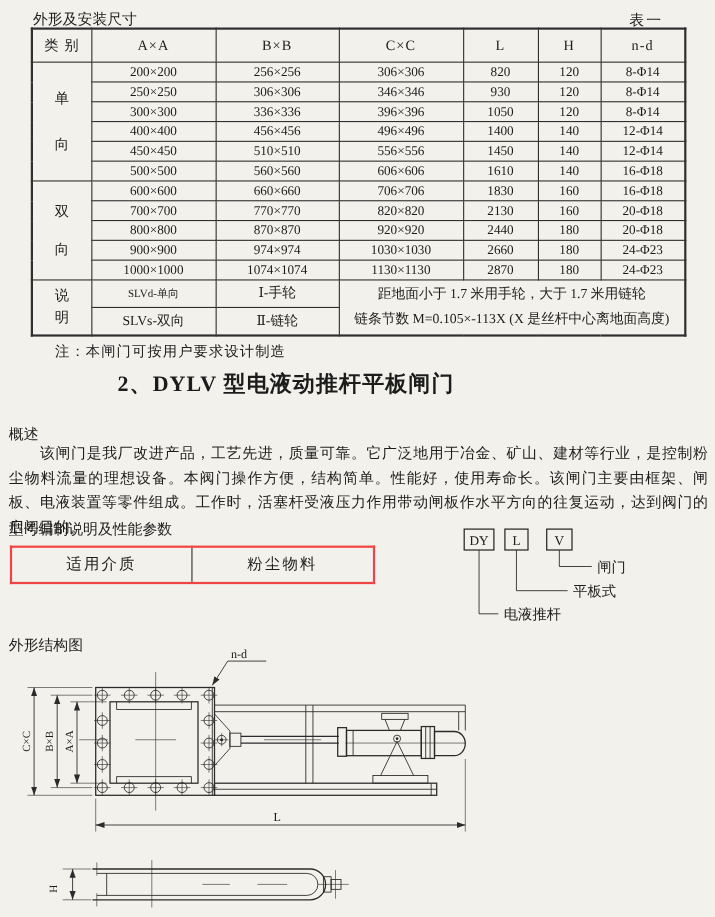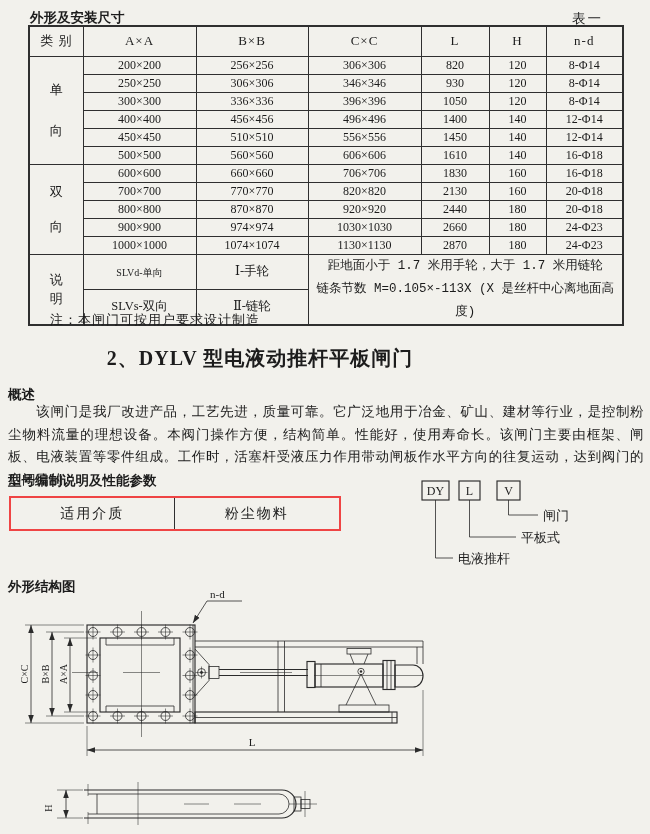--- a/index.html
+++ b/index.html
@@ -1,30 +1,30 @@
 <!DOCTYPE html>
 <html><head>
 <meta charset="utf-8">
 <style>
   html,body{margin:0;padding:0;background:#d8d6d0;}
   #page{position:relative;width:650px;height:834px;background:#f2f1ec;overflow:hidden;
         font-family:"Liberation Serif","DejaVu Serif",serif;color:#1c1c1c;}
   .abs{position:absolute;}
-  .hsans{font-family:"Liberation Sans","DejaVu Sans",sans-serif;font-weight:700;}
+  .hsans{font-family:"Liberation Sans","DejaVu Sans",sans-serif;font-weight:400;}
   
   #dimtbl{border-collapse:collapse;table-layout:fixed;border:2px solid #2f2f2f;background:transparent;}
   #dimtbl th,#dimtbl td{border:1px solid #2f2f2f;text-align:center;vertical-align:middle;
         padding:0;font:12px/1.1 "Liberation Serif","DejaVu Serif",serif;overflow:hidden;}
   #dimtbl th{font-size:13px;height:29px;font-weight:400;letter-spacing:1px;}
   #dimtbl tr.d{height:18px;}
   #dimtbl tr.n{height:25px;}
   #dimtbl td.cat{font-size:13px;}
   .vstack{display:flex;flex-direction:column;align-items:center;justify-content:center;}
   .gap26{gap:26px}.gap20{gap:20px}.gap5{gap:5px}
-  .mergecell div{font-size:12.5px;line-height:23px;font-family:Liberation Mono, monospace;}
+  .mergecell div{font-size:12.5px;line-height:23px;}
   
   #ptbl{border-collapse:collapse;table-layout:fixed;border:2px solid #ef4444;}
   #ptbl td{border:1px solid #2f2f2f;text-align:center;vertical-align:middle;
         font:14px/1 "Liberation Serif","DejaVu Serif",serif;height:29px;letter-spacing:2px;}
   
   #title{font-size:20px;font-weight:700;text-align:center;letter-spacing:1px;}
   #para{font-size:13.5px;line-height:22.5px;text-align:justify;text-indent:2.1em;letter-spacing:0.4px;}
   .small-head{font-size:13.5px;}
   
   .s1{stroke:#2b2b2b;stroke-width:1.15;fill:none;}
@@ -180,21 +180,21 @@
     </tr>
     <tr class="n">
       <td style="font-size:12.5px">SLVs-双向</td>
       <td style="font-size:12.5px">Ⅱ-链轮</td>
     </tr>
   </tbody>
     </table>
 
   <div class="abs" style="left:30px;top:311px;font-size:13px;letter-spacing:1px;margin-left:20px;">注：本闸门可按用户要求设计制造</div>
 
-  <div id="title" class="abs" style="left:0;top:345px;width:520px;">2、DYLV 型电液动推杆平板闸门</div>
+  <div id="title" class="abs" style="left:0;top:335px;width:520px;">2、DYLV 型电液动推杆平板闸门</div>
 
   <div class="abs hsans small-head" style="left:8px;top:386px;">概述</div>
   <div id="para" class="abs" style="left:8px;top:401px;width:636px;">该闸门是我厂改进产品，工艺先进，质量可靠。它广泛地用于冶金、矿山、建材等行业，是控制粉尘物料流量的理想设备。本阀门操作方便，结构简单。性能好，使用寿命长。该闸门主要由框架、闸板、电液装置等零件组成。工作时，活塞杆受液压力作用带动闸板作水平方向的往复运动，达到阀门的启闭目的。</div>
 
   <div class="abs hsans small-head" style="left:8px;top:472px;">型号编制说明及性能参数</div>
 
   <table id="ptbl" class="abs" style="left:9px;top:496px;width:330px;">
     <colgroup>
         <col style="width:164px">
         <col style="width:166px">

